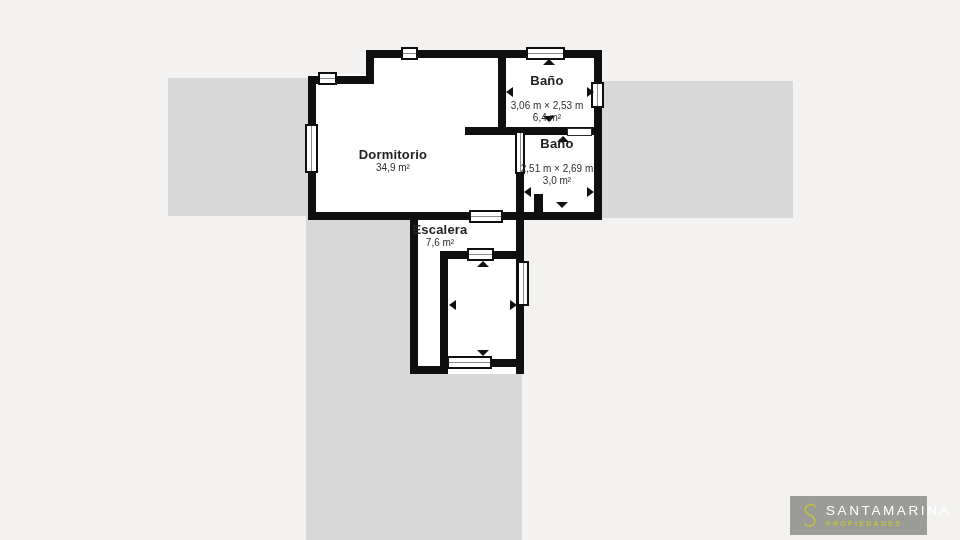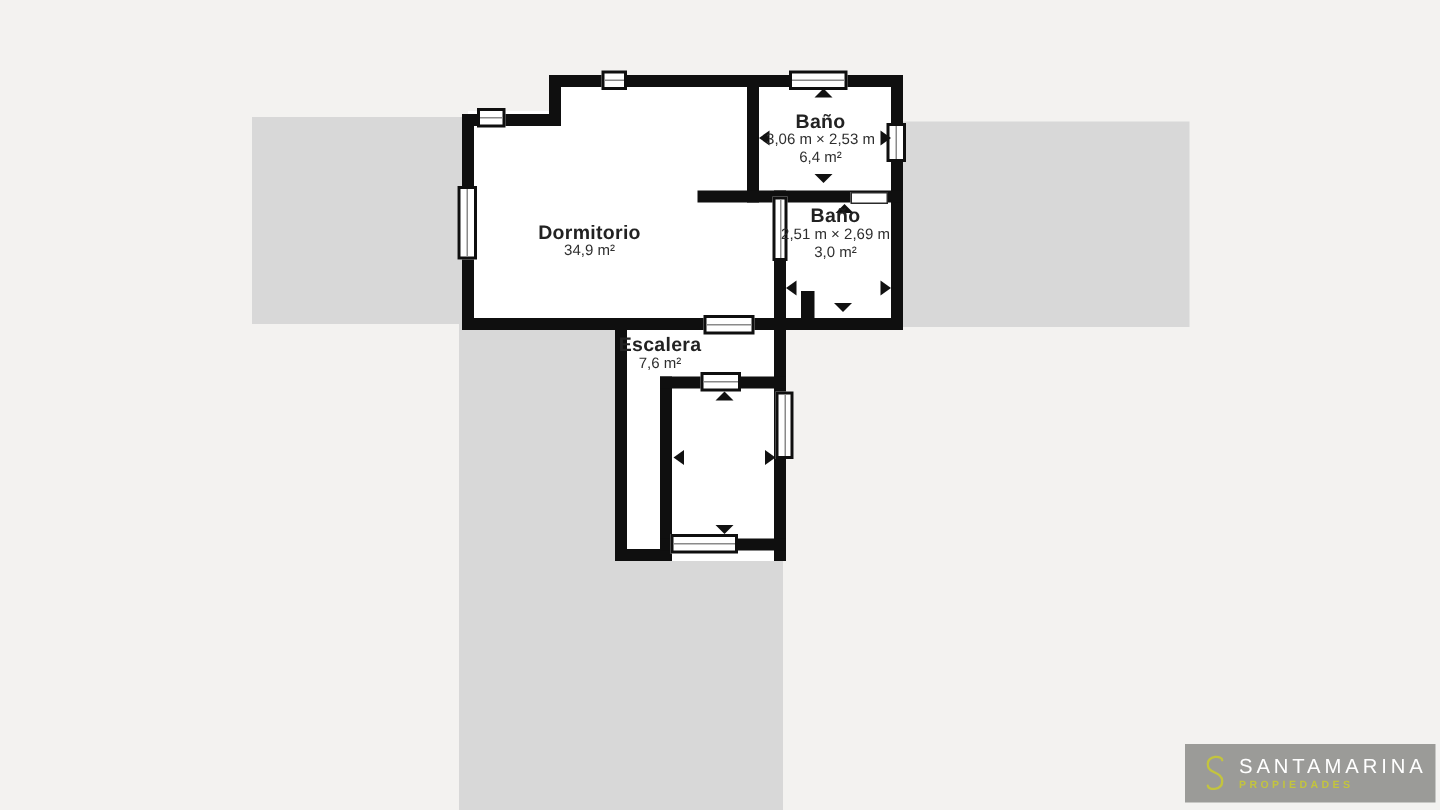--- a/index.html
+++ b/index.html
@@ -24,25 +24,25 @@
   
   .tri{position:absolute;width:0;height:0;}
   .tri-l{border-top:5px solid transparent;border-bottom:5px solid transparent;border-right:7px solid #111;}
   .tri-r{border-top:5px solid transparent;border-bottom:5px solid transparent;border-left:7px solid #111;}
   .tri-u{border-left:6px solid transparent;border-right:6px solid transparent;border-bottom:6px solid #111;}
   .tri-d{border-left:6px solid transparent;border-right:6px solid transparent;border-top:6px solid #111;}
 
   
   .rlabel{position:absolute;transform:translateX(-50%);text-align:center;color:#222;white-space:nowrap;}
   .rname{font-weight:bold;font-size:13px;line-height:15px;letter-spacing:0.2px;}
-  .rdims{font-size:10px;line-height:12px;color:#2e2e2e;}
+  .rdims{font-size:10px;line-height:12px;color:#2e2e2e;margin-top:12px;}
   .rarea{font-size:10px;line-height:12px;color:#2e2e2e;}
 
   
-  .logo{position:absolute;left:790px;top:496px;width:167px;height:39px;background:#9b9b98;display:flex;align-items:center;padding:0 0 0 10px;box-sizing:border-box;}
+  .logo{position:absolute;left:790px;top:496px;width:137px;height:39px;background:#9b9b98;display:flex;align-items:center;padding:0 0 0 10px;box-sizing:border-box;}
   .logo-mono{width:20px;height:27px;margin-right:6px;flex:0 0 auto;}
   .logo-txt{display:flex;flex-direction:column;justify-content:center;}
   .logo-brand{color:#ffffff;font-size:13.5px;line-height:14px;letter-spacing:2.6px;font-weight:400;}
   .logo-tag{color:#c3c43e;font-size:7px;line-height:9px;letter-spacing:2.3px;font-weight:bold;margin-top:1px;}
 </style>
 </head>
 <body>
 
 <div class="canvas">
 

